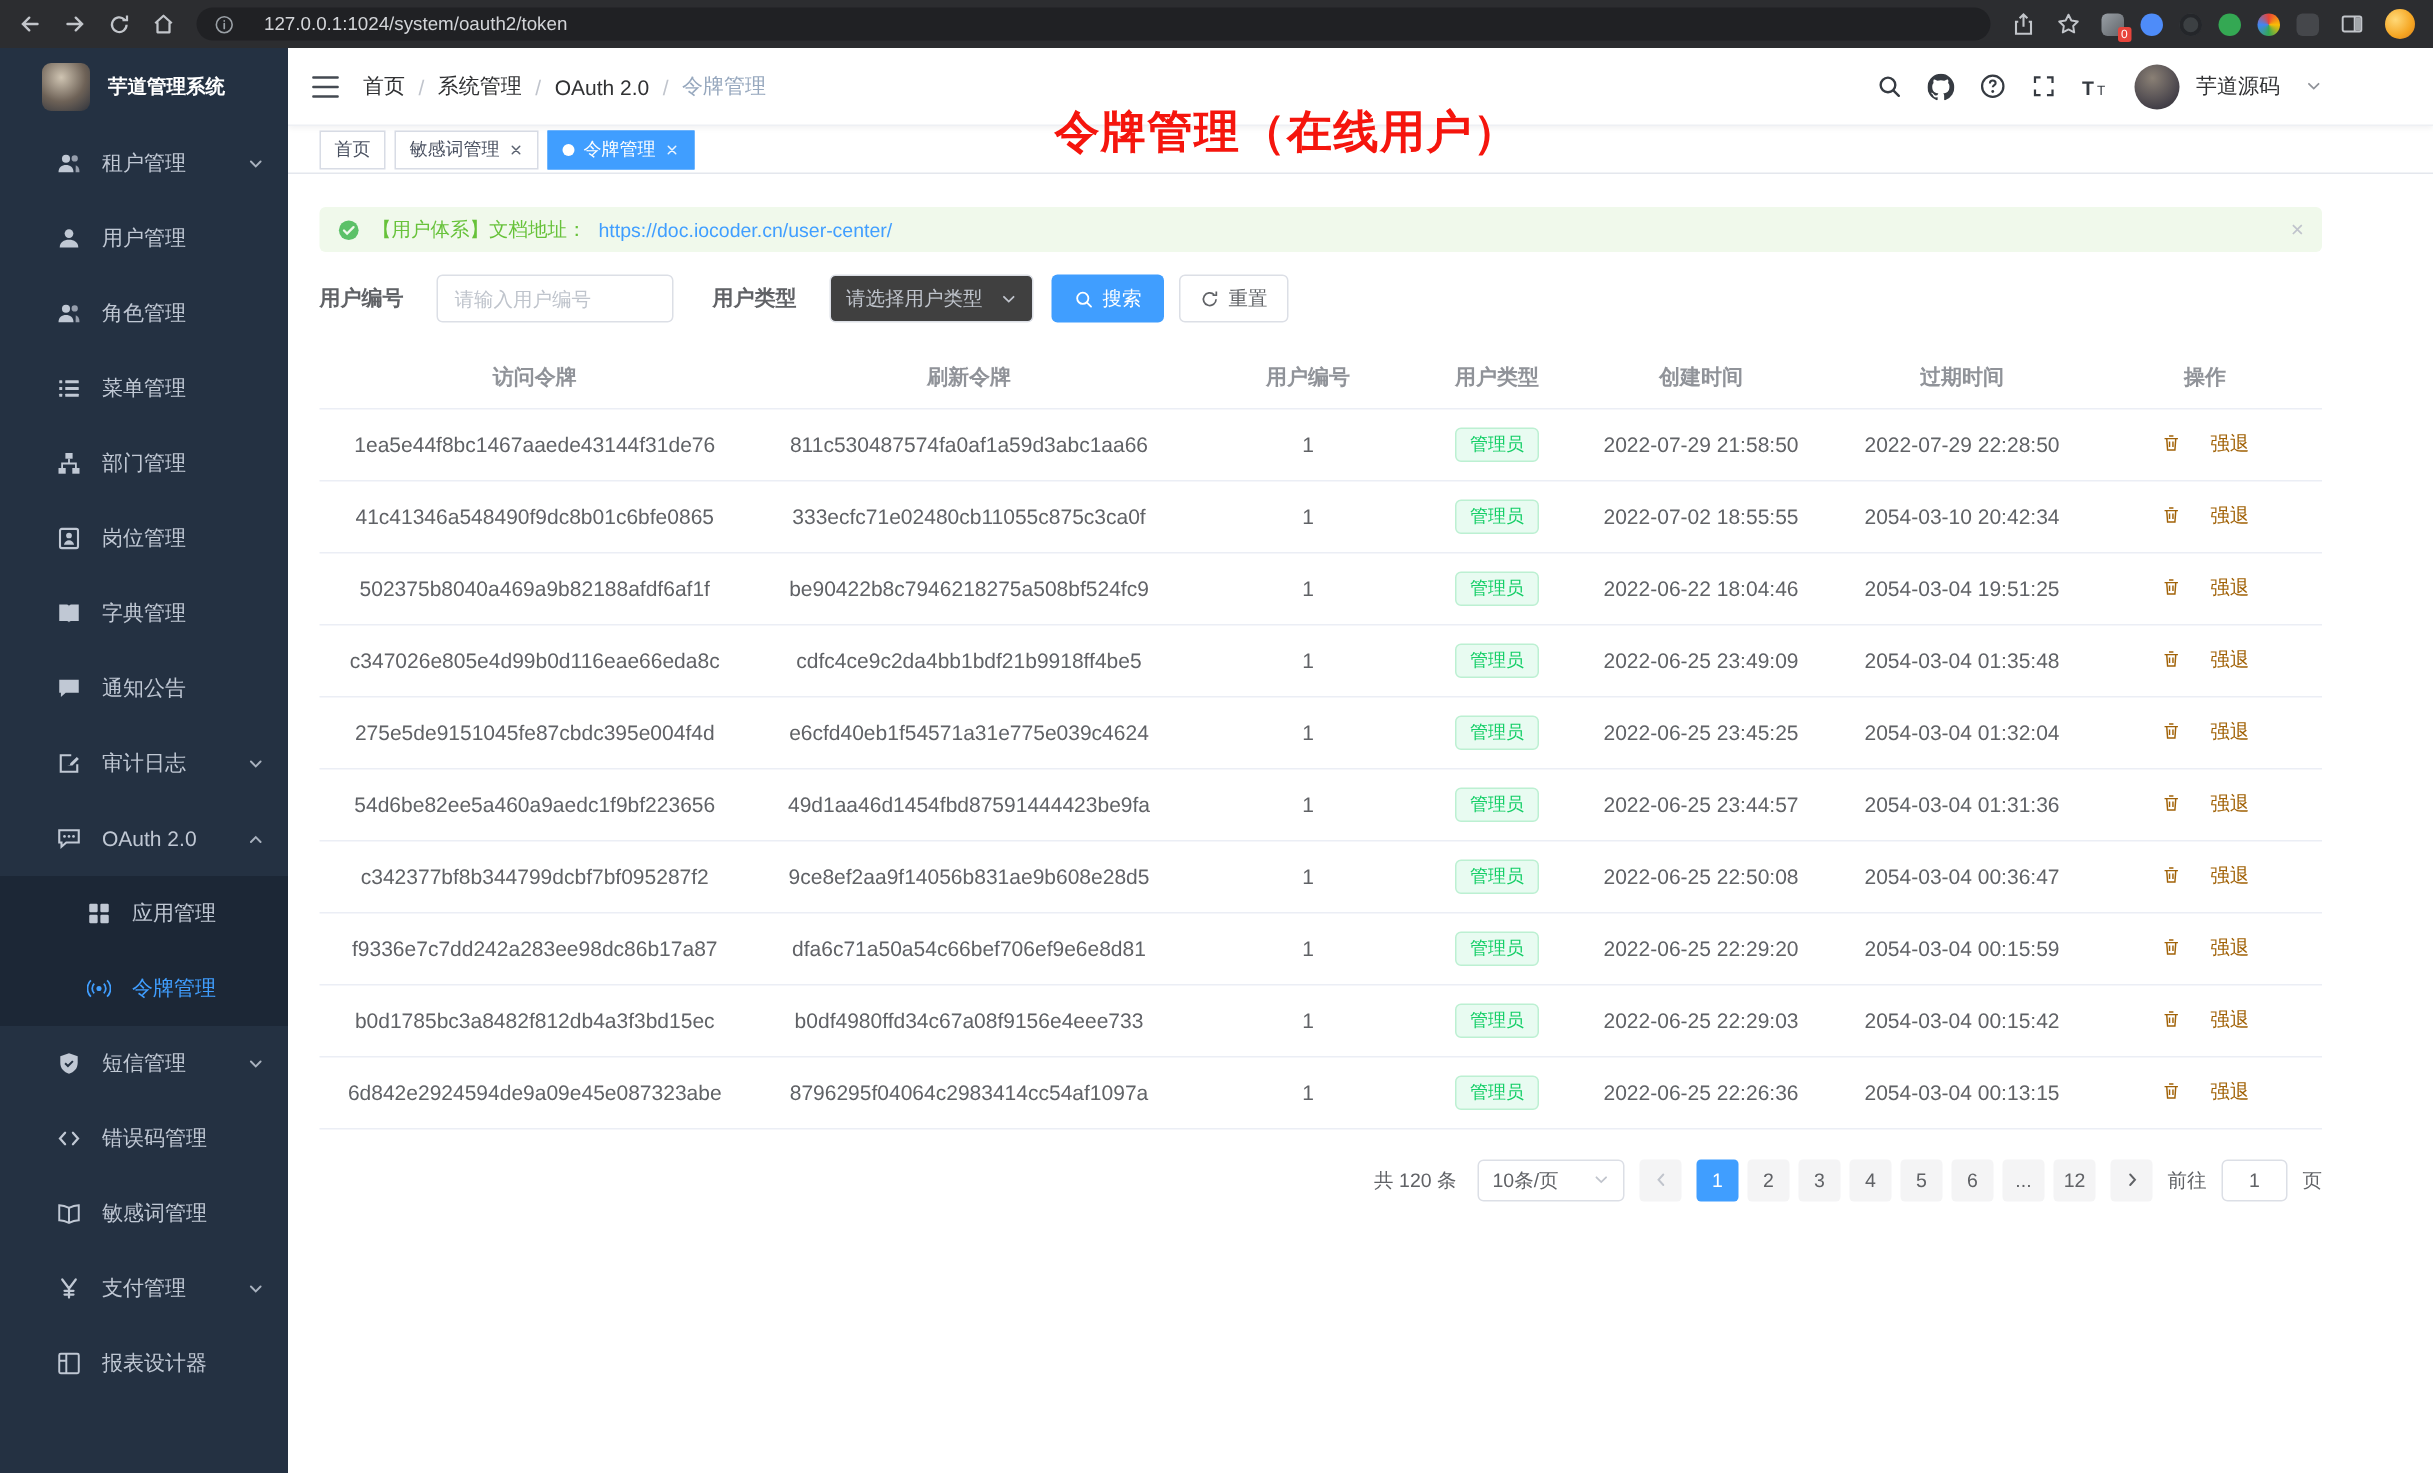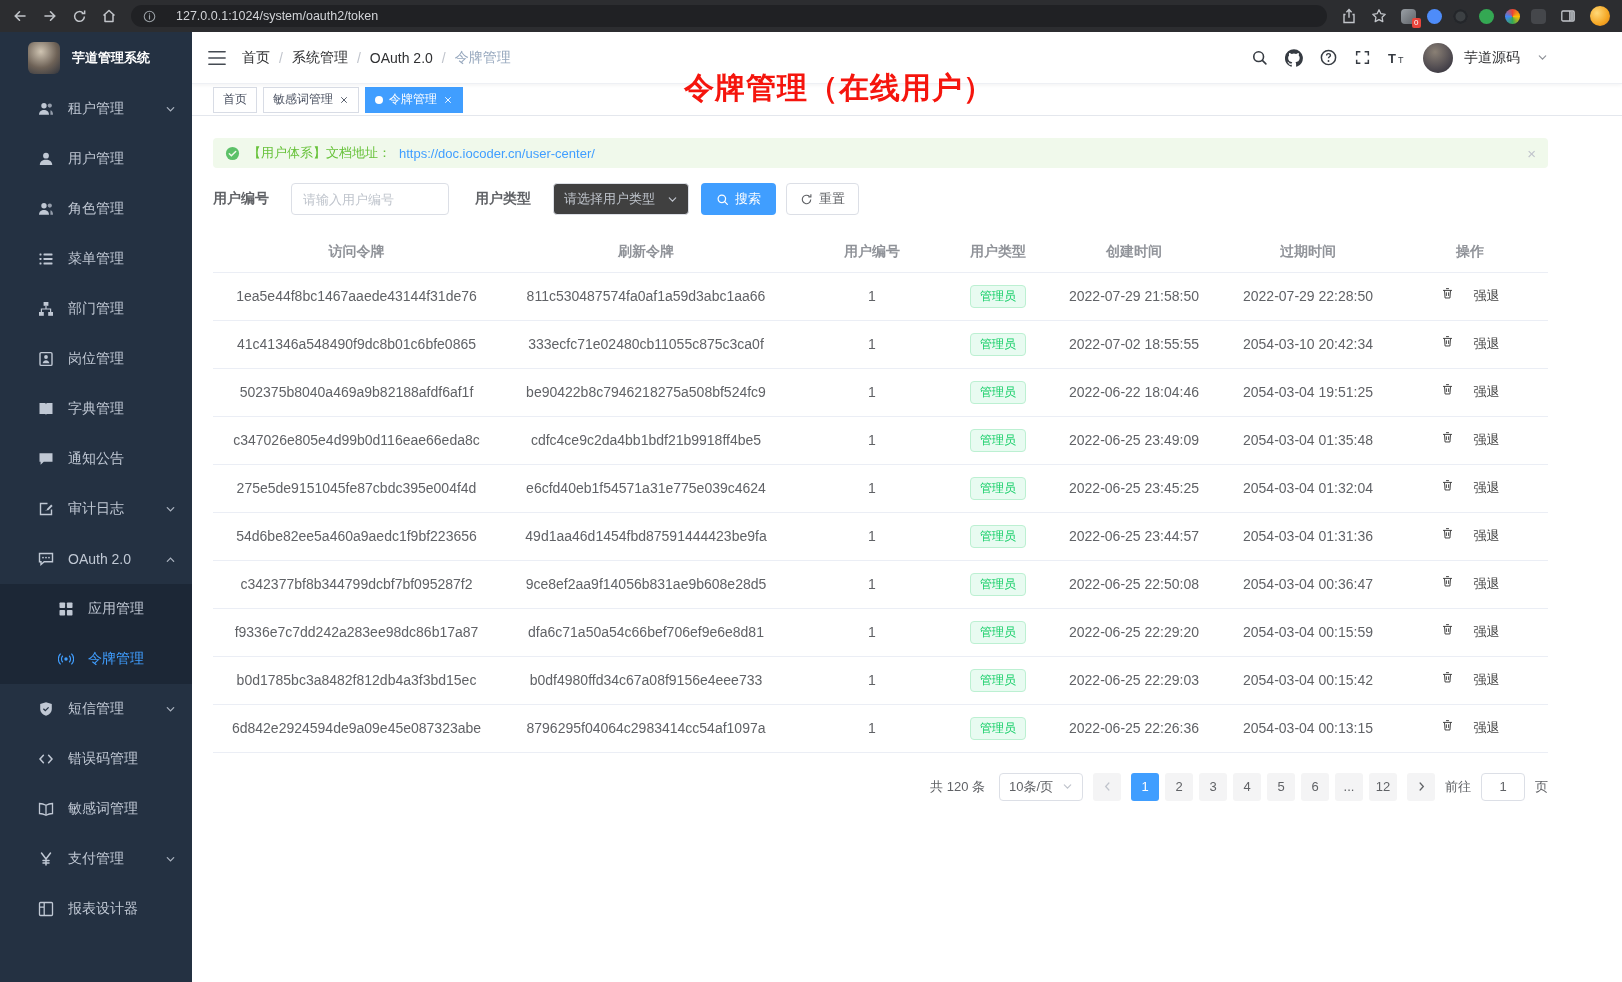--- a/index.html
+++ b/index.html
@@ -81,34 +81,34 @@
   .selcaret{color:#c0c4cc}
   .btn-primary{height:32px;background:#409eff;color:#fff;border:none;border-radius:4px;padding:0 15px;font-size:13px;display:inline-flex;align-items:center;gap:6px;margin-left:12px;cursor:pointer;font-family:inherit}
   .btn-primary .i{color:#fff}
   .btn-plain{height:32px;background:#fff;color:#606266;border:1px solid #dcdfe6;border-radius:4px;padding:0 13px;font-size:13px;display:inline-flex;align-items:center;gap:6px;margin-left:10px;cursor:pointer;font-family:inherit}
 
   .data-table{width:100%;border-collapse:collapse;margin-top:17px;table-layout:fixed}
   .data-table th{height:40px;font-size:14px;color:#909399;font-weight:bold;border-bottom:1px solid #ebeef5;text-align:center;white-space:nowrap}
   .data-table td{height:48px;font-size:14px;color:#606266;border-bottom:1px solid #ebeef5;text-align:center;white-space:nowrap;overflow:hidden}
   .col-0{width:287px}.col-1{width:292px}.col-2{width:160px}.col-3{width:92px}.col-4{width:180px}.col-5{width:168px}.col-6{width:156px}
   .badge{display:inline-block;padding:2px 9px;font-size:12px;border-radius:4px;background:#e8fbf1;border:1px solid #bcf0d2;color:#13ce66}
-  .action-link{color:#404040;font-size:13px;display:inline-flex;gap:20px;cursor:pointer;text-decoration:none}
+  .action-link{color:#a16207;font-size:13px;display:inline-flex;align-items:center;gap:20px;cursor:pointer;text-decoration:none}
 
   .pagination{margin-top:20px;display:flex;align-items:center;justify-content:flex-end;gap:10px;font-size:13px;color:#606266}
   .p-total{margin-right:4px}
-  .psize{width:84px;height:28px;border:1px solid #dcdfe6;border-radius:4px;display:flex;align-items:center;justify-content:space-between;padding:0 9px;cursor:pointer;background:#fff}
+  .psize{width:98px;height:28px;border:1px solid #dcdfe6;border-radius:4px;display:flex;align-items:center;justify-content:space-between;padding:0 9px;cursor:pointer;background:#fff}
   .pages{display:flex;gap:6px}
   .pbtn{min-width:28px;height:28px;border:none;border-radius:3px;background:#f4f4f5;color:#606266;display:inline-flex;align-items:center;justify-content:center;font-size:13px;cursor:pointer;font-family:inherit;padding:0 6px}
   .pbtn.active{background:#409eff;color:#fff}
   .pbtn.disabled{color:#c0c4cc;cursor:default}
   .pbtn .i{color:inherit}
   .goto-input{width:44px;height:28px;border:1px solid #dcdfe6;border-radius:4px;text-align:center;font-size:13px;color:#606266;outline:none}
 
   
-  .annotation{position:absolute;left:684px;top:68px;font-size:30px;font-weight:bold;color:#f5150d;letter-spacing:1px;z-index:20;pointer-events:none;white-space:nowrap}
+  .annotation{position:absolute;left:703px;top:68px;font-size:30px;font-weight:bold;color:#f5150d;letter-spacing:1px;z-index:20;pointer-events:none;white-space:nowrap}
 </style>
 </head>
 <body>
 
 <div class="screen">
 
   <div class="browser-bar">
     <span class="i i16 nav-btn">
         <svg viewBox="0 0 16 16">
           <path d="M13 8H3.5M7.5 3.8L3.3 8l4.2 4.2" fill="none" stroke="currentColor" stroke-width="1.6" stroke-linecap="round"></path>

